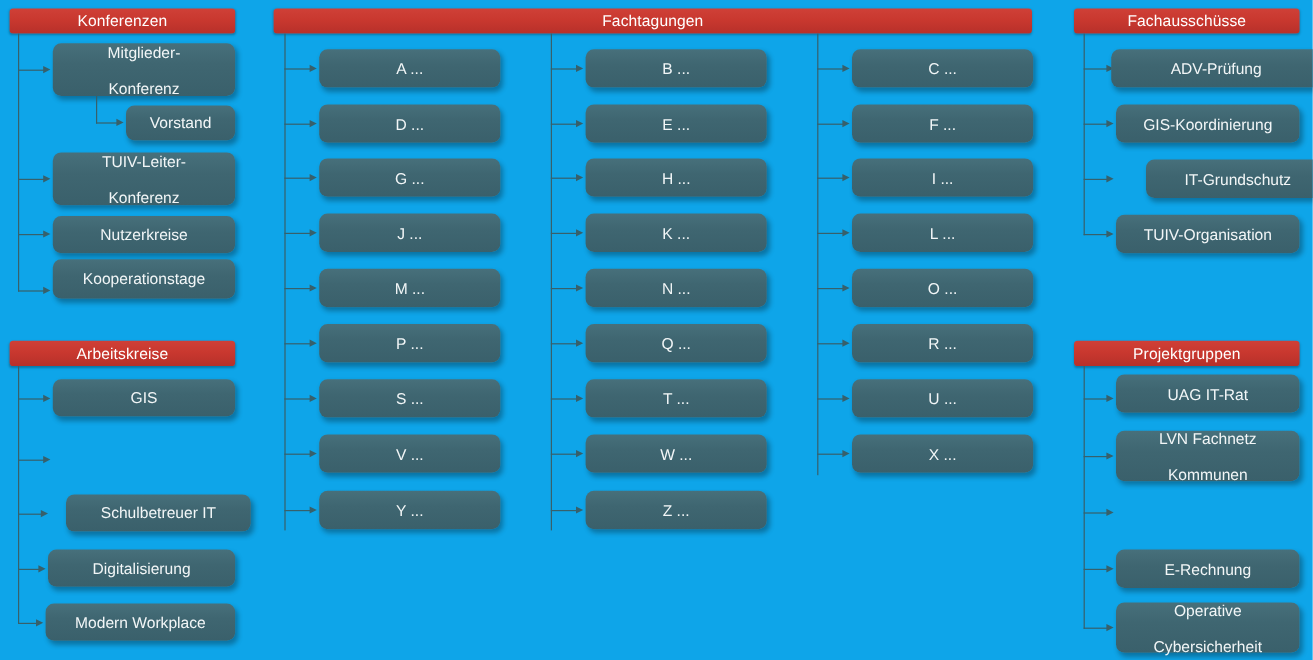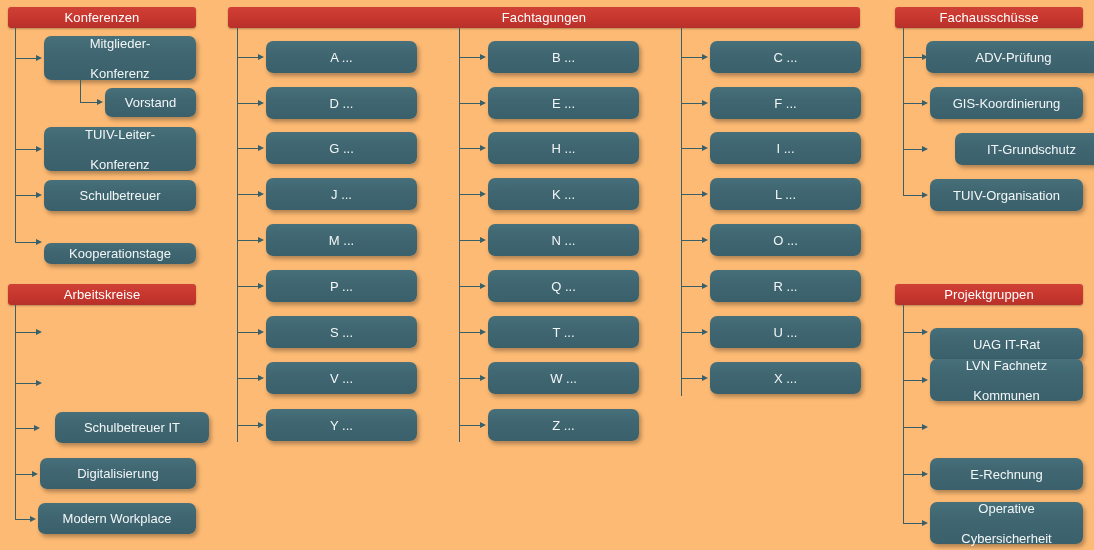--- a/index.html
+++ b/index.html
@@ -7,21 +7,21 @@
     padding: 0;
     background: #ffffff;
   }
   body {
     font-family: "Liberation Sans", sans-serif;
   }
   #canvas {
     position: relative;
     width: 1094px;
     height: 550px;
-    background: #fdba74;
+    background: #0ea5e9;
     overflow: hidden;
   }
   
   .group-header {
     position: absolute;
     height: 21px;
     border-radius: 3px;
     background: linear-gradient(to bottom, #cf4037 0%, #c9382f 45%, #b7302a 100%);
     box-shadow: 0 1px 2px rgba(0,0,0,0.28);
     color: #ffffff;
@@ -94,35 +94,38 @@
   <div class="branch" style="left:15px; top:149px; width:22px;"></div>
   <div class="arrow" style="left:36px; top:145.5px;"></div>
   <div class="node" style="left:44px; top:127px; width:152px; height:44px;">
     <span><span>TUIV-Leiter-</span><br>
     <span>Konferenz</span></span>
   </div>
 
   <div class="branch" style="left:15px; top:195px; width:22px;"></div>
   <div class="arrow" style="left:36px; top:191.5px;"></div>
   <div class="node" style="left:44px; top:180px; width:152px; height:31px;">
-    <span>Schulbetreuer</span>
+    <span>Nutzerkreise</span>
   </div>
 
   <div class="branch" style="left:15px; top:242px; width:22px;"></div>
   <div class="arrow" style="left:36px; top:238.5px;"></div>
-  <div class="node" style="left:44px; top:243px; width:152px; height:21px;text-align:right;">
+  <div class="node" style="left:44px; top:216px; width:152px; height:33px;text-align:right;">
     <span>Kooperationstage</span>
   </div>
 
   <div class="group-header" style="left:8px; top:284px; width:188px;">Arbeitskreise</div>
 
   <div class="trunk" style="left:15px; top:305px; height:215px;"></div>
 
   <div class="branch" style="left:15px; top:332px; width:22px;"></div>
   <div class="arrow" style="left:36px; top:328.5px;"></div>
+  <div class="node" style="left:44px; top:316px; width:152px; height:31px;">
+    <span>GIS</span>
+  </div>
 
   <div class="branch" style="left:15px; top:383px; width:22px;"></div>
   <div class="arrow" style="left:36px; top:379.5px;"></div>
 
   <div class="branch" style="left:15px; top:428px; width:20px;"></div>
   <div class="arrow" style="left:34px; top:424.5px;"></div>
   <div class="node" style="left:42px; top:412px; width:154px; height:31px;margin-left:13px;">
     <span>Schulbetreuer IT</span>
   </div>
 
@@ -329,21 +332,21 @@
   <div class="node" style="left:930px; top:179px; width:153px; height:32px;">
     <span>TUIV-Organisation</span>
   </div>
 
   <div class="group-header" style="left:895px; top:284px; width:188px;">Projektgruppen</div>
 
   <div class="trunk" style="left:903px; top:305px; height:219px;"></div>
 
   <div class="branch" style="left:903px; top:332px; width:20px;"></div>
   <div class="arrow" style="left:922px; top:328.5px;"></div>
-  <div class="node" style="left:930px; top:328px; width:153px; height:32px;">
+  <div class="node" style="left:930px; top:312px; width:153px; height:32px;">
     <span>UAG IT-Rat</span>
   </div>
 
   <div class="branch" style="left:903px; top:380px; width:20px;"></div>
   <div class="arrow" style="left:922px; top:376.5px;"></div>
   <div class="node" style="left:930px; top:359px; width:153px; height:42px;">
     <span><span>LVN Fachnetz</span><br>
     <span>Kommunen</span></span>
   </div>
 

